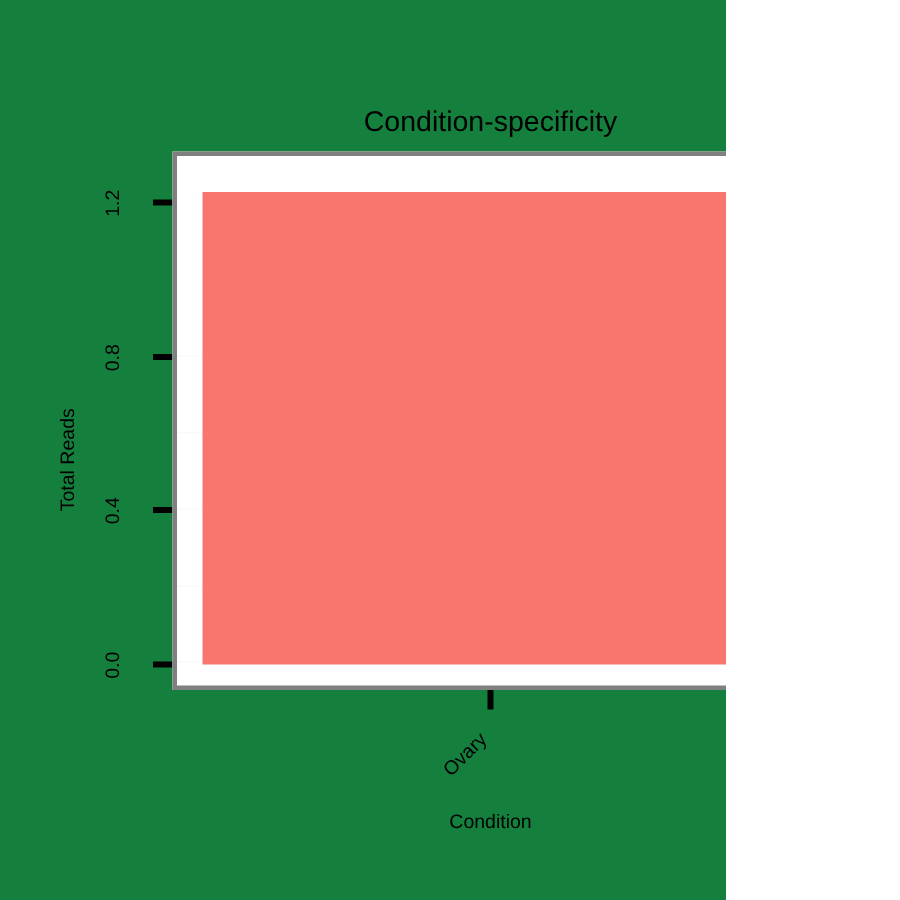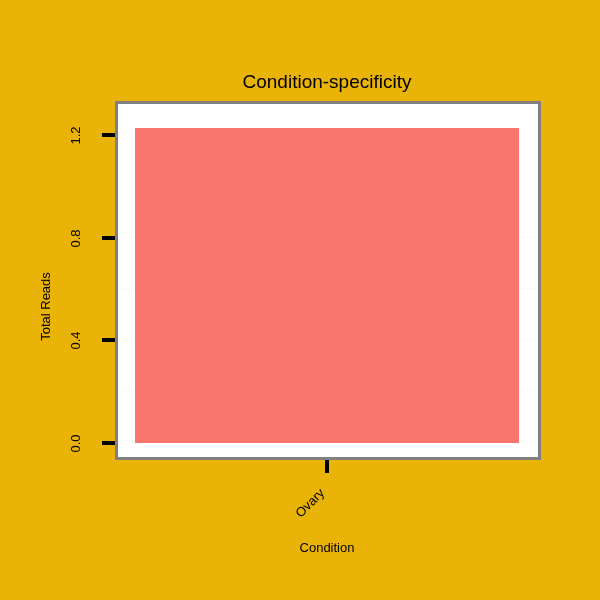--- a/index.html
+++ b/index.html
@@ -2,23 +2,23 @@
 <html><head>
 <meta charset="utf-8">
 <style>
   html, body {
     margin: 0;
     padding: 0;
     background: #ffffff;
   }
   #stage {
     position: relative;
-    width: 600px;
+    width: 484px;
     height: 600px;
-    background: #eab308;
+    background: #15803d;
     font-family: "Liberation Sans", sans-serif;
     overflow: hidden;
   }
 
   
   #chart-title {
     position: absolute;
     left: 0;
     top: 71px;
     width: 654px;

